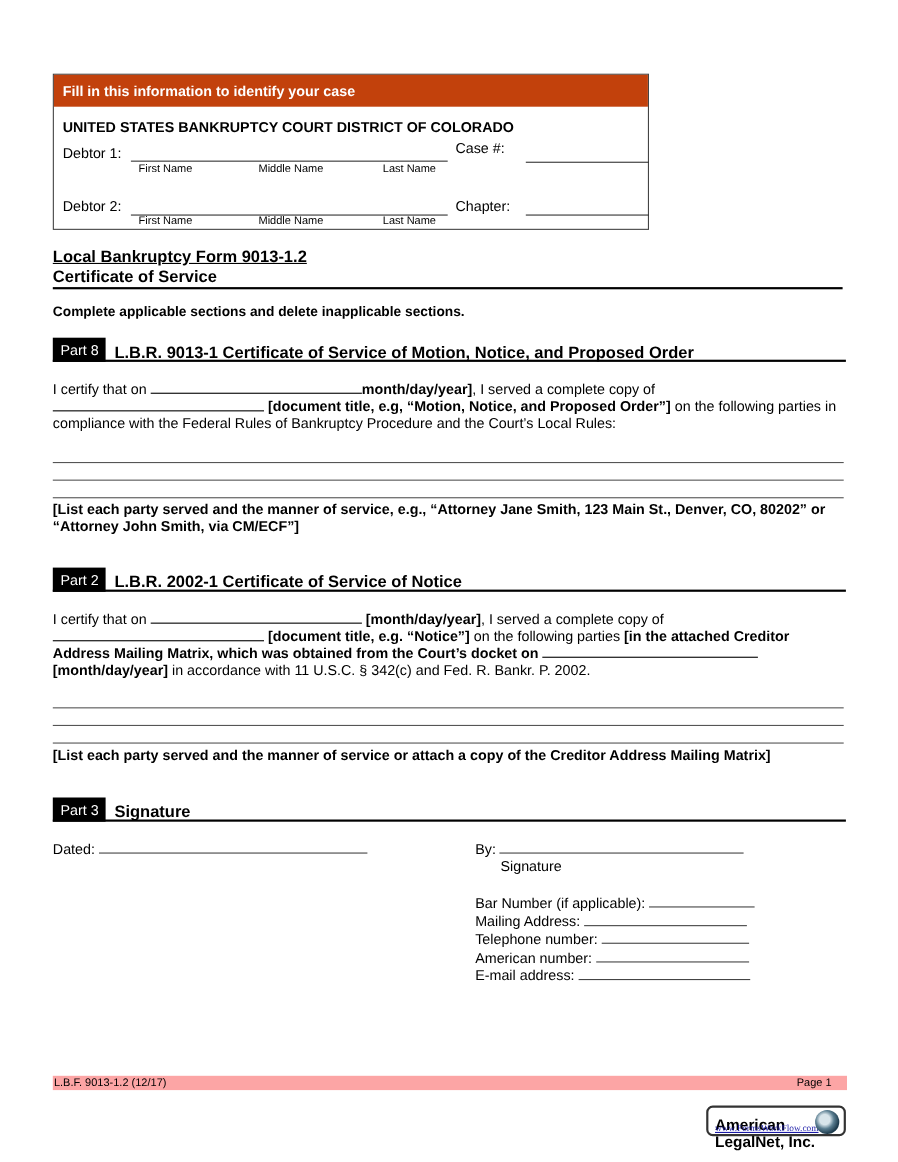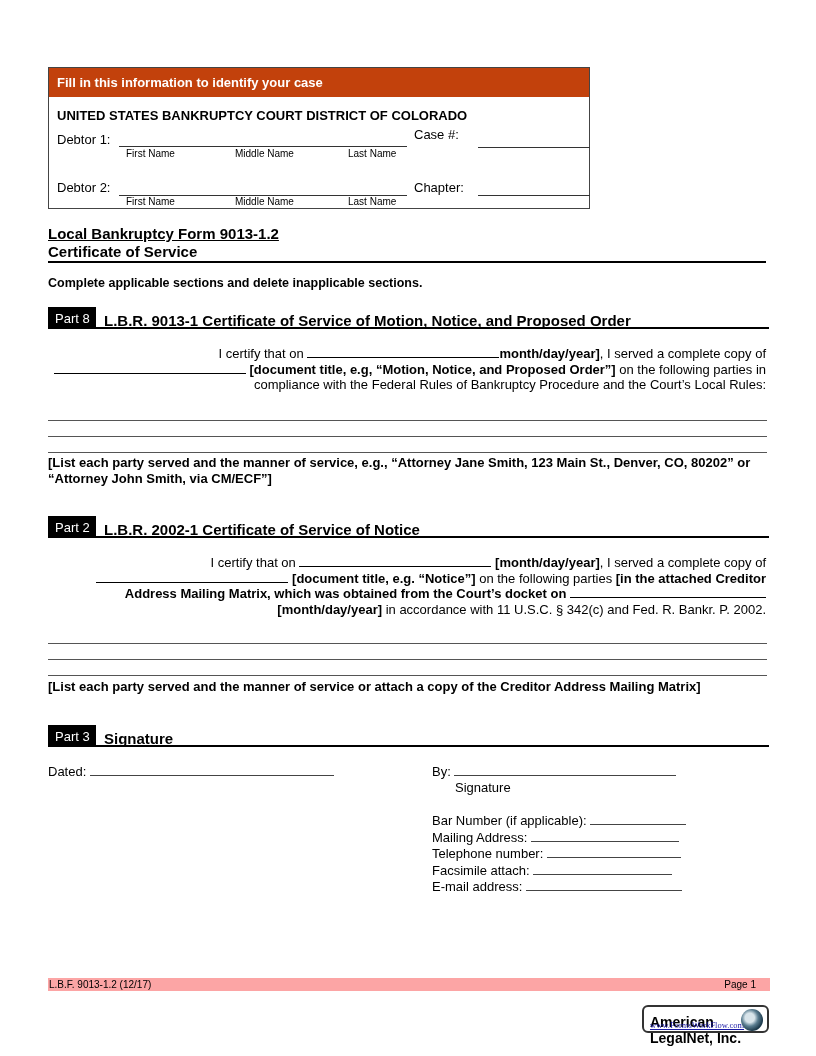--- a/index.html
+++ b/index.html
@@ -19,21 +19,21 @@
   .form-title { left: 48px; top: 225px; font-weight: bold; font-size: 15px; text-decoration: underline; }
   .form-subtitle { left: 48px; top: 243px; font-weight: bold; font-size: 15px; }
   .title-rule { left: 48px; top: 261px; width: 718px; border-bottom: 2px solid #000; }
 
   .instructions { left: 48px; top: 276px; font-weight: bold; font-size: 12.5px; }
 
   .part-head { left: 48px; width: 721px; height: 22px; border-bottom: 2px solid #000; }
   .part-badge { position: absolute; left: 0; top: 0; height: 22px; background: #000; color: #fff; font-size: 13px; padding: 4px 6px 0 7px; }
   .part-title { position: absolute; left: 56px; top: 5px; font-weight: bold; font-size: 15px; }
 
-  .para { left: 48px; width: 718px; font-size: 13px; line-height: 15.5px; text-align: right; }
+  .para { left: 48px; width: 718px; font-size: 13px; line-height: 15.5px; }
   .blank { display: inline-block; border-bottom: 1px solid #000; height: 11px; vertical-align: baseline; }
   .fill-line { left: 48px; width: 719px; border-bottom: 1px solid #555; }
   .note { left: 48px; width: 718px; font-weight: bold; font-size: 13px; line-height: 15.5px; }
 
   .sig-line { display: inline-block; border-bottom: 1px solid #444; height: 10px; vertical-align: baseline; }
 
   .footer-bar { left: 48px; top: 978px; width: 722px; height: 13px; background: #fca5a5; font-size: 10px; }
   .footer-left { position: absolute; left: 1px; top: 1px; }
   .footer-right { position: absolute; right: 14px; top: 1px; }
 
@@ -114,21 +114,21 @@
 <div class="abs" style="left:432px;top:764px;font-size:13px;">
   <span>By:</span>
   <span class="sig-line" style="width:222px;"></span>
 </div>
 <div class="abs" style="left:455px;top:780px;font-size:13px;">Signature</div>
 
 <div class="abs" style="left:432px;top:813px;font-size:13px;line-height:16.5px;">
   <div><span>Bar Number (if applicable):</span> <span class="sig-line" style="width:96px;"></span></div>
   <div><span>Mailing Address:</span> <span class="sig-line" style="width:148px;"></span></div>
   <div><span>Telephone number:</span> <span class="sig-line" style="width:134px;"></span></div>
-  <div><span>Facsimile attach:</span> <span class="sig-line" style="width:139px;"></span></div>
+  <div><span>American number:</span> <span class="sig-line" style="width:139px;"></span></div>
   <div><span>E-mail address:</span> <span class="sig-line" style="width:156px;"></span></div>
 </div>
 
 <div class="abs footer-bar">
   <span class="footer-left">L.B.F. 9013-1.2 (12/17)</span>
   <span class="footer-right">Page 1</span>
 </div>
 
 <div class="abs logo">
   <span class="logo-name">American LegalNet, Inc.</span>

